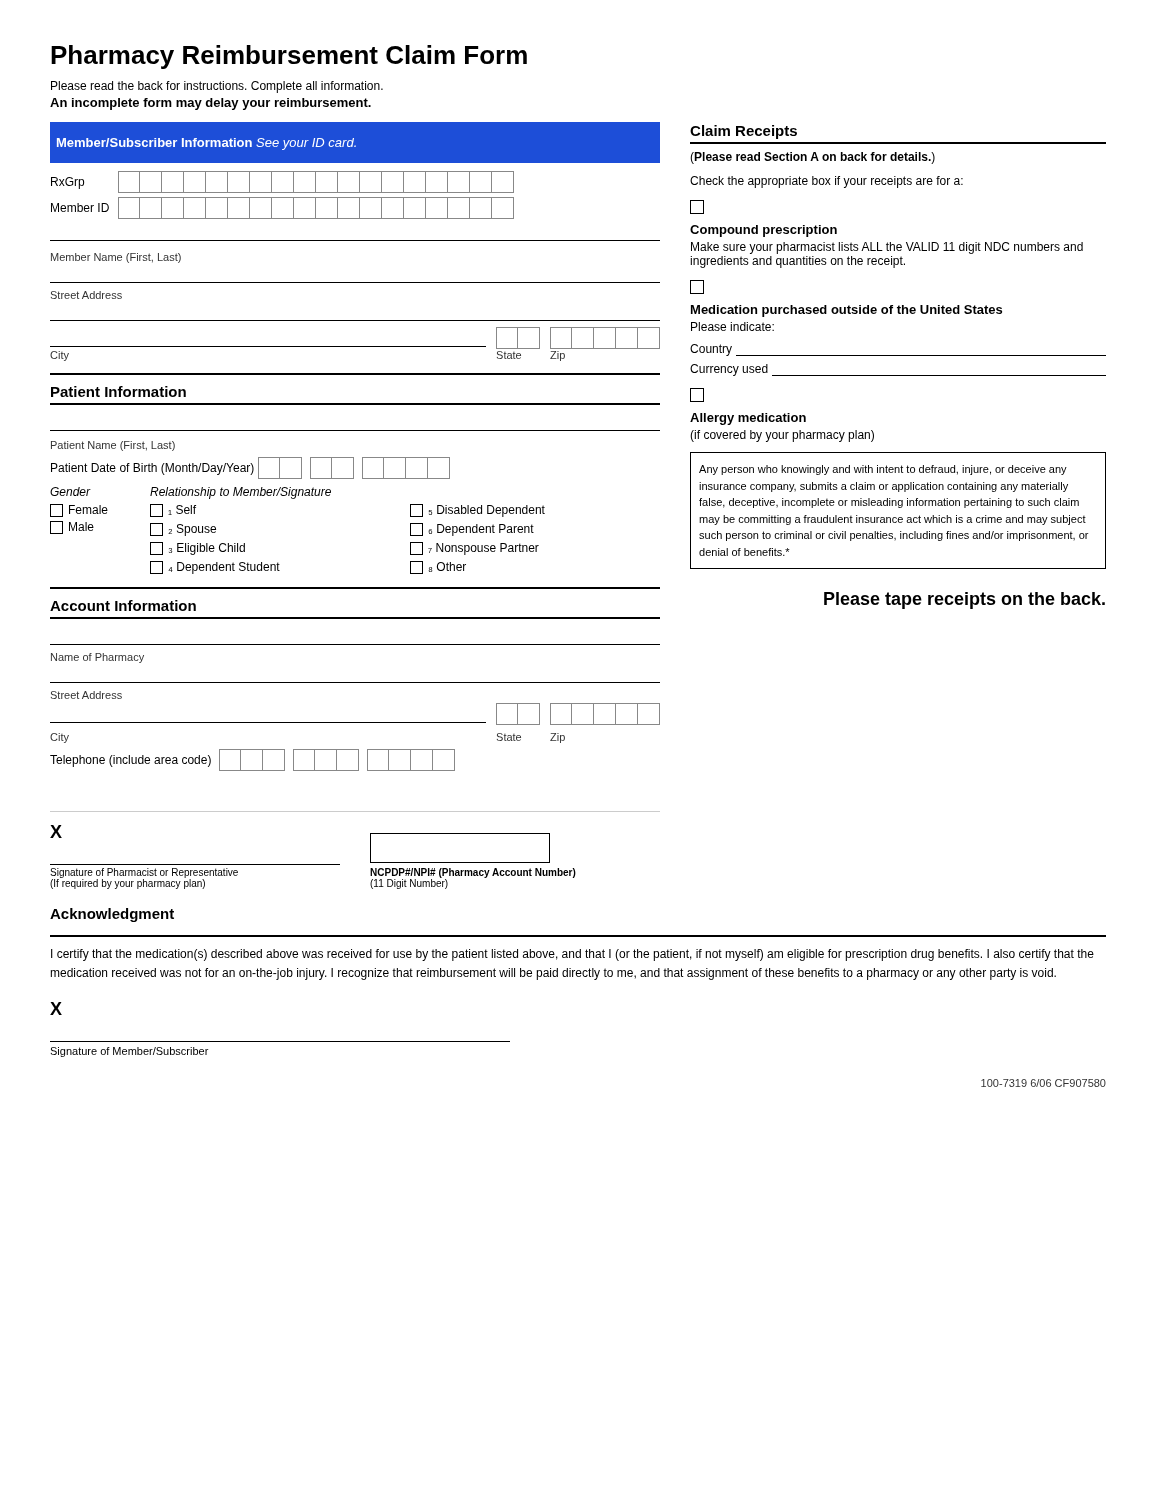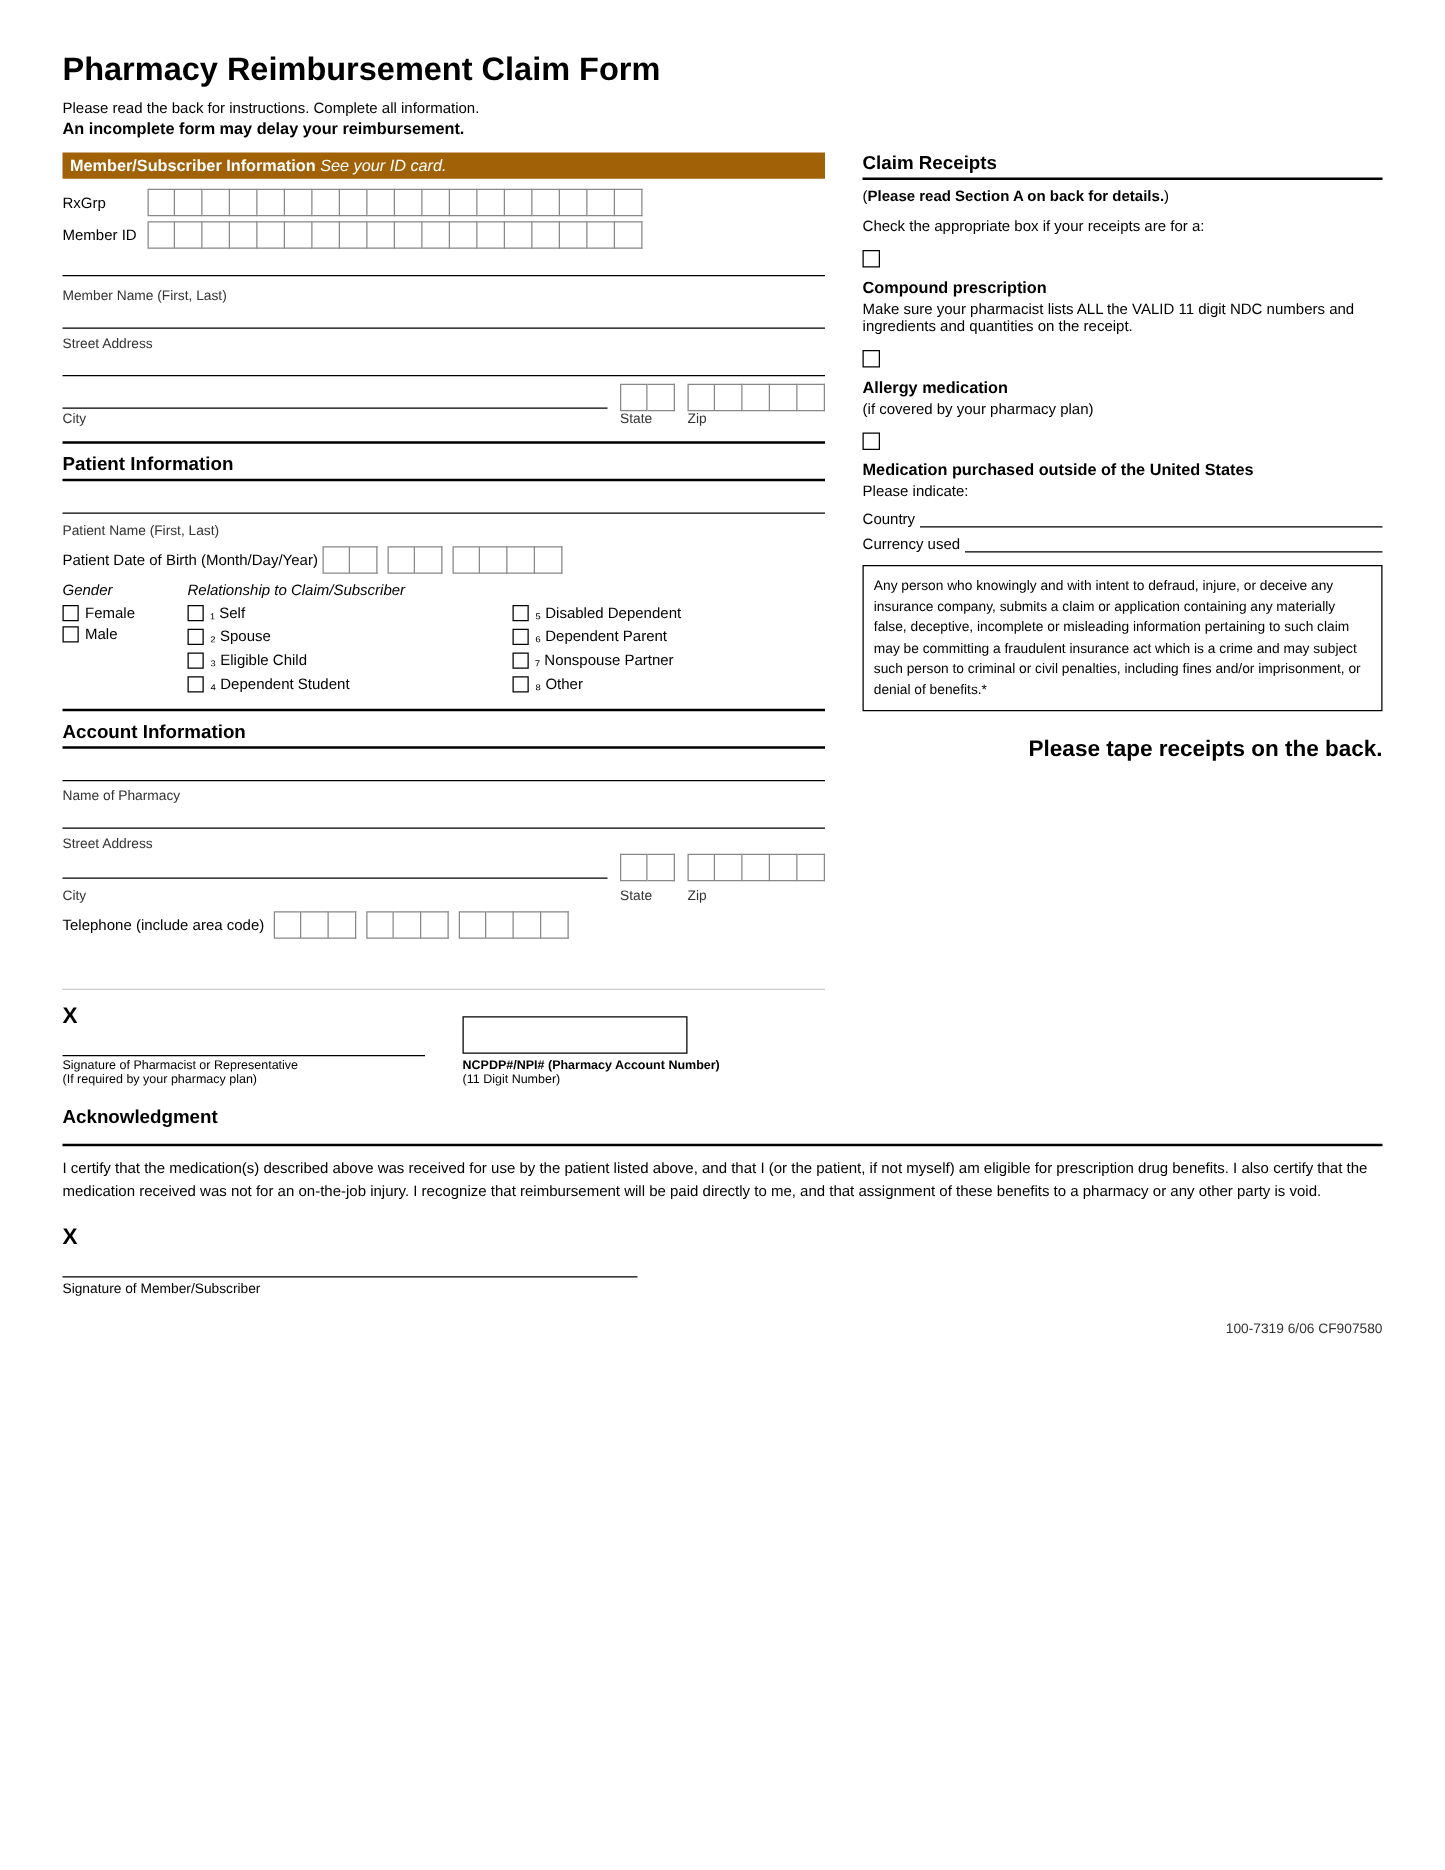--- a/index.html
+++ b/index.html
@@ -37,25 +37,25 @@
     }
     .left-col {
       flex: 1.1;
       min-width: 0;
     }
     .right-col {
       flex: 0.75;
       min-width: 280px;
     }
     .section-header {
-      background: #a16207;
+      background: #1d4ed8;
       color: #fff;
       font-weight: bold;
       font-size: 13px;
-      padding: 3px 6px;
+      padding: 13px 6px;
       margin-bottom: 8px;
     }
     .section-header-italic {
       font-weight: normal;
       font-style: italic;
     }
     .section-title {
       font-size: 15px;
       font-weight: bold;
       border-bottom: 2px solid #000;
@@ -468,21 +468,21 @@
             <div class="checkbox-item">
               <div class="checkbox-box"></div>
               <span>Female</span>
             </div>
             <div class="checkbox-item">
               <div class="checkbox-box"></div>
               <span>Male</span>
             </div>
           </div>
           <div class="rel-col">
-            <div class="col-label">Relationship to Claim/Subscriber</div>
+            <div class="col-label">Relationship to Member/Signature</div>
             <div class="rel-grid">
               <div class="checkbox-item">
                 <div class="checkbox-box"></div>
                 <span>₁ Self</span>
               </div>
               <div class="checkbox-item">
                 <div class="checkbox-box"></div>
                 <span>₅ Disabled Dependent</span>
               </div>
               <div class="checkbox-item">
@@ -602,47 +602,47 @@
       <div class="cr-check-text">Check the appropriate box if your receipts are for a:</div>
 
       <div class="cr-item">
         <div class="cb-box"></div>
         <div class="cr-item-content">
           <div class="cr-item-title">Compound prescription</div>
           <div class="cr-item-text">Make sure your pharmacist lists ALL the VALID 11 digit NDC numbers and ingredients and quantities on the receipt.</div>
         </div>
       </div>
 
-
-      <div class="cr-item">
-        <div class="cb-box"></div>
-        <div class="cr-item-content">
-          <div class="cr-item-title">Allergy medication</div>
-          <div class="cr-item-text">(if covered by your pharmacy plan)</div>
-        </div>
-      </div>
 
       <div class="cr-item">
         <div class="cb-box"></div>
         <div class="cr-item-content">
           <div class="cr-item-title">Medication purchased outside of the United States</div>
           <div class="cr-item-text">Please indicate:</div>
           <div style="margin-top:6px;">
             <div style="display:flex; align-items:flex-end; gap:0; margin-bottom:4px;">
               <span style="font-size:12px; white-space:nowrap;">Country</span>
               <div style="border-bottom:1px solid #000; flex:1; height:16px; margin-left:4px;"></div>
             </div>
             <div style="display:flex; align-items:flex-end; gap:0;">
               <span style="font-size:12px; white-space:nowrap;">Currency used</span>
               <div style="border-bottom:1px solid #000; flex:1; height:16px; margin-left:4px;"></div>
             </div>
           </div>
         </div>
       </div>
 
+      <div class="cr-item">
+        <div class="cb-box"></div>
+        <div class="cr-item-content">
+          <div class="cr-item-title">Allergy medication</div>
+          <div class="cr-item-text">(if covered by your pharmacy plan)</div>
+        </div>
+      </div>
+
       <div class="fraud-box">
         <span>Any person who knowingly and with intent to defraud, injure, or deceive any insurance company, submits a claim or application containing any materially false, deceptive, incomplete or misleading information pertaining to such claim may be committing a fraudulent insurance act which is a crime and may subject such person to criminal or civil penalties, including fines and/or imprisonment, or denial of benefits.*</span>
       </div>
 
       <div class="tape-receipts">Please tape receipts on the back.</div>
 
     </div>
 
   </div>
 

